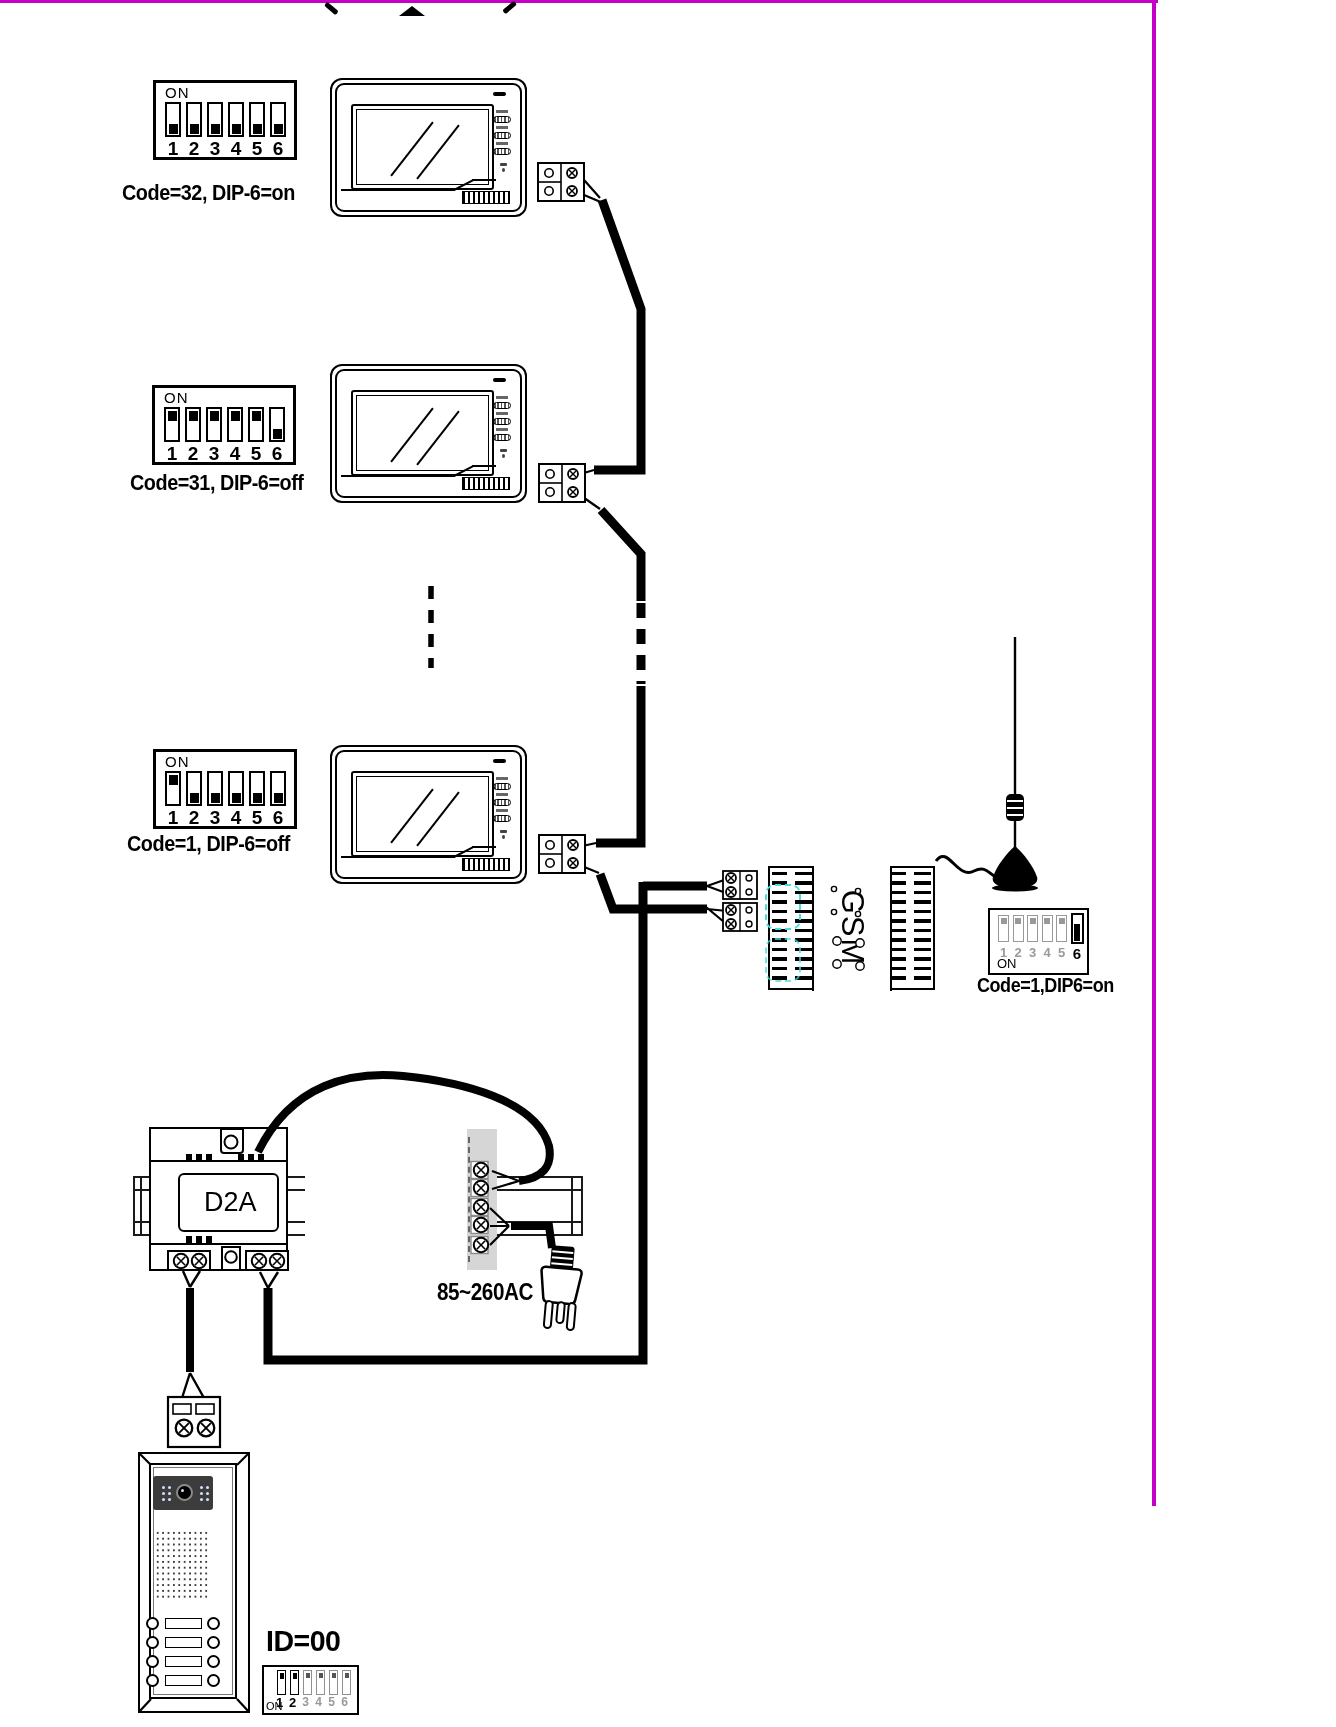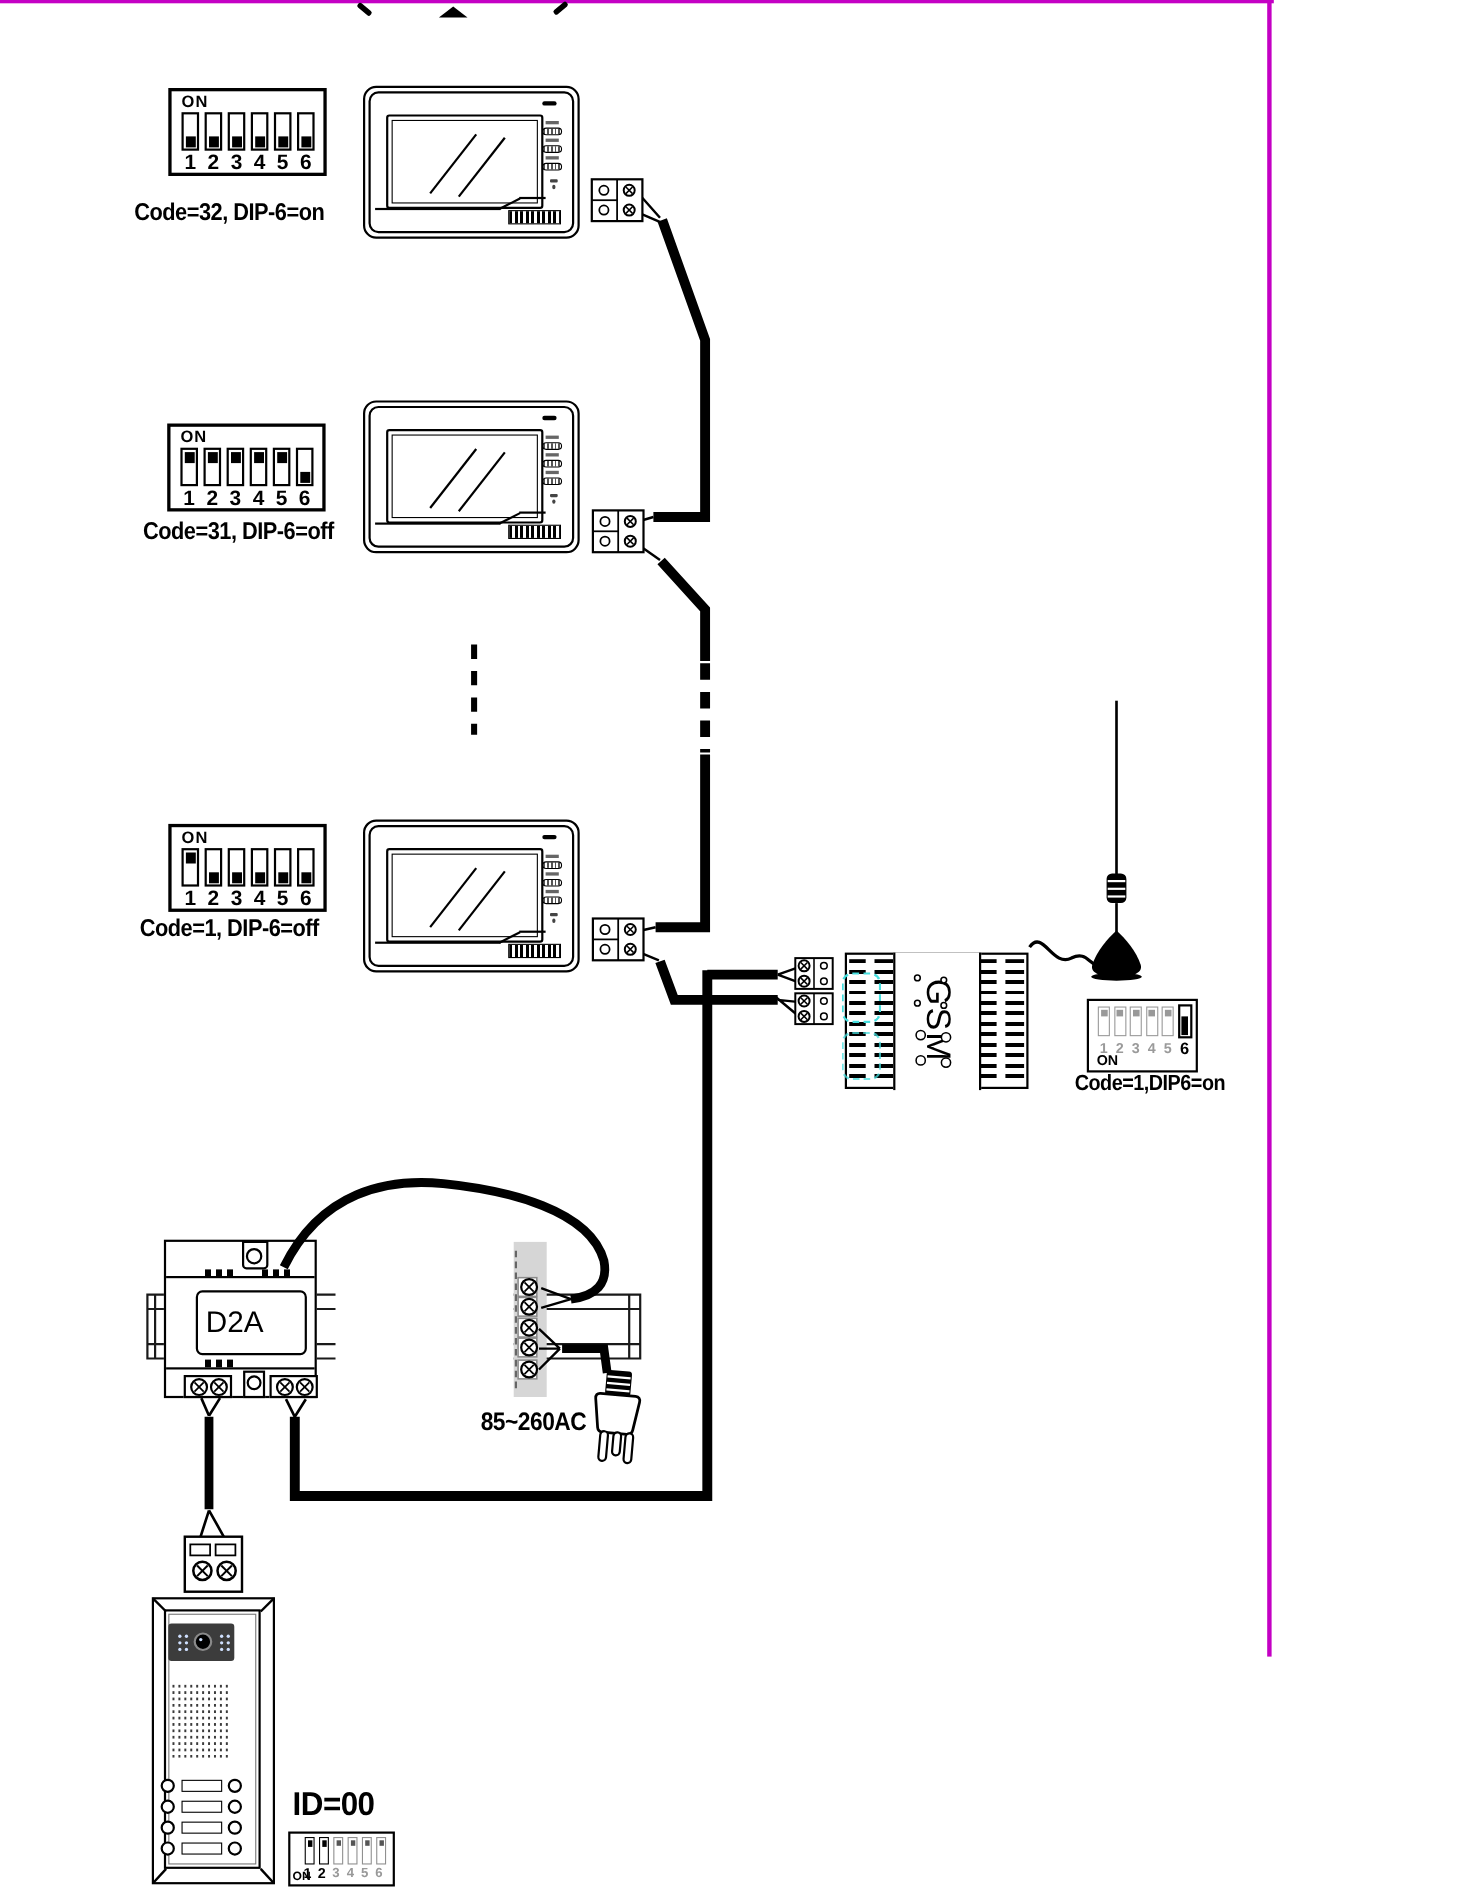--- a/index.html
+++ b/index.html
@@ -22,21 +22,21 @@
            transform:scaleX(.9);transform-origin:left top;white-space:nowrap;}
   .cap-m1{left:122px;top:180px;}
   .cap-m2{left:130px;top:470px;}
   .cap-m3{left:127px;top:831px;}
   .cap-gsm{left:977px;top:974px;font-size:20px;}
   .cap-volt{left:437px;top:1279px;font-size:23px;}
   .cap-id{left:266px;top:1624px;font-size:30px;transform:scaleX(.95);}
 
   
   .dip{position:absolute;background:#fff;}
-  .dip-on{position:absolute;font-weight:bold;}
+  .dip-on{position:absolute;font-weight:normal;}
   .dip-row{position:absolute;display:flex;}
   .dip-nums{position:absolute;display:flex;font-weight:bold;}
   .dip-num{text-align:center;}
   .dip-slot{position:relative;background:#fff;}
   .dip-knob{position:absolute;left:1.5px;right:1.5px;background:#000;}
   .dip-knob.top{top:1.5px;} .dip-knob.bottom{bottom:1.5px;}
 
   
   .dip-a{width:144px;height:80px;border:3px solid #000;}
   .dip-a .dip-on{top:1px;left:9px;font-size:15px;letter-spacing:1px;}
@@ -111,21 +111,21 @@
   
   .band{left:467px;top:1129px;width:30px;height:141px;background:#d6d6d6;}
   .band::before{content:'';position:absolute;left:1px;top:8px;bottom:8px;width:0;border-left:2px dashed #666;}
   .d2a{left:149px;top:1127px;width:139px;height:144px;border:2px solid #000;background:#fff;}
   .d2a-tab{position:absolute;left:69px;top:-1px;width:24px;height:26px;border:2px solid #000;border-radius:0 0 4px 4px;background:#fff;}
   .d2a-topline{position:absolute;left:0;right:0;top:31px;height:0;border-bottom:2px solid #000;}
   .d2a-botline{position:absolute;left:0;right:0;top:114px;height:0;border-bottom:2px solid #000;}
   .ticks{position:absolute;width:30px;height:7px;background:repeating-linear-gradient(90deg,#000 0 6px,transparent 6px 10px);}
   .tk1{left:35px;top:25px;} .tk2{left:87px;top:25px;} .tk3{left:35px;top:107px;}
   .d2a-panel{position:absolute;left:27px;top:44px;width:101px;height:59px;border:2.5px solid #000;border-radius:6px;
-             font-size:27px;display:flex;align-items:center;padding-left:7px;}
+             font-size:27px;display:flex;align-items:center;padding-left:24px;}
   .d2a-blk{position:absolute;width:44px;height:21px;border:2px solid #000;top:121px;background:#fff;}
   .bkl{left:16px;} .bkr{left:94px;}
   .d2a-ctab{position:absolute;left:70px;top:117px;width:20px;height:25px;border:2px solid #000;background:#fff;}
   .ps5{left:305px;top:1129px;width:164px;height:142px;border:2.5px solid #000;background:#fff;
        background-image:radial-gradient(circle,#fff 1.1px,#3d3d3d 1.25px 2.7px,transparent 2.9px);
        background-size:13px 12px;background-position:5px 5px;}
   .ps5-label{position:absolute;left:50%;top:50%;transform:translate(-50%,-50%);background:#fff;
              padding:2px 12px;font-size:27px;}
 
   

